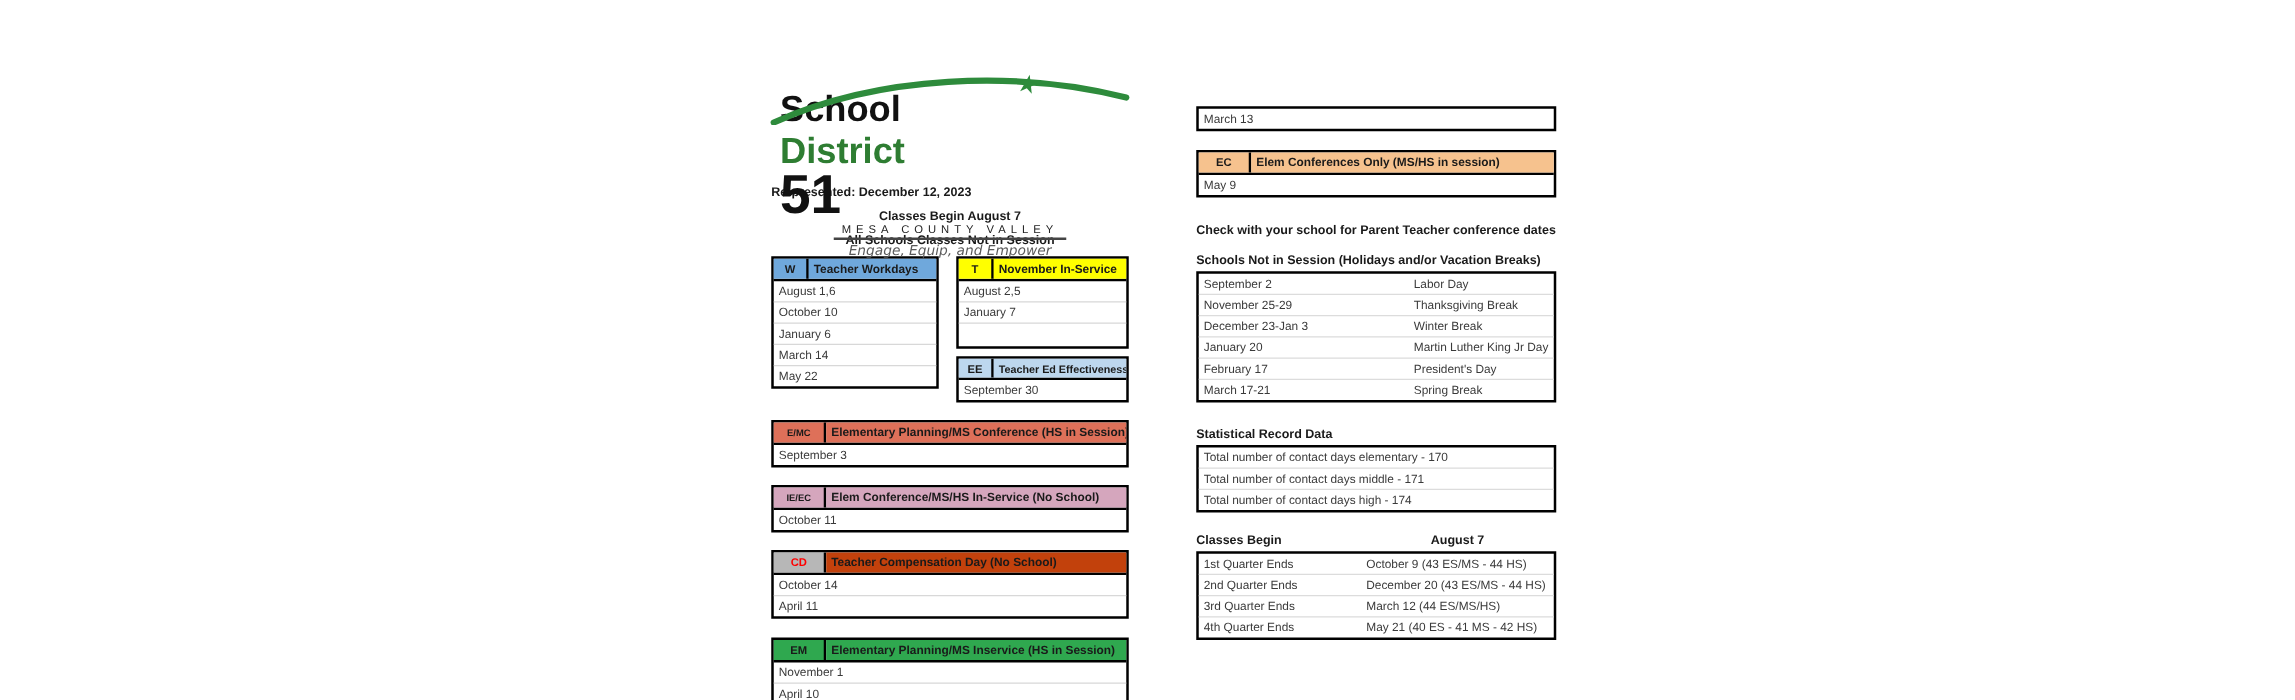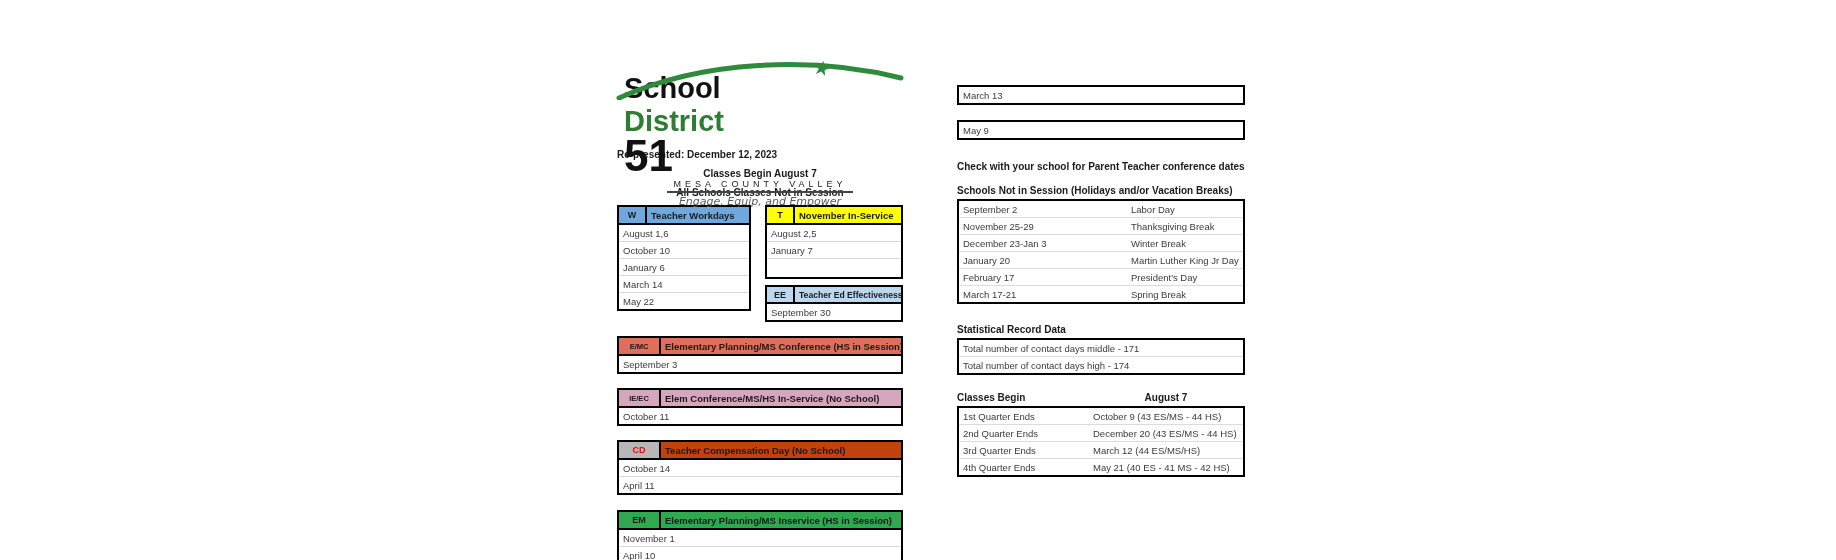--- a/index.html
+++ b/index.html
@@ -153,20 +153,24 @@
 
   </div>
 
   <div id="right-col">
 
     <div class="legend-table">
       <div class="lt-row">March 13</div>
     </div>
 
     <div class="legend-table" style="margin-top:15px">
+      <div class="lt-head">
+        <div class="lt-code" style="background-color: rgb(246, 194, 142);">EC</div>
+        <div class="lt-label" style="background-color: rgb(246, 194, 142);">Elem Conferences Only (MS/HS in session)</div>
+      </div>
       <div class="lt-row">May 9</div>
     </div>
 
     <div class="note">Check with your school for Parent Teacher conference dates</div>
 
     <div class="sect-title">Schools Not in Session (Holidays and/or Vacation Breaks)</div>
     <div class="box-table">
       <div class="bt-row">
         <div class="bt-c1">September 2</div>
         <div class="bt-c2">Labor Day</div>
@@ -188,20 +192,23 @@
         <div class="bt-c2">President's Day</div>
       </div>
       <div class="bt-row">
         <div class="bt-c1">March 17-21</div>
         <div class="bt-c2">Spring Break</div>
       </div>
     </div>
 
     <div class="sect-title" style="margin-top:20px">Statistical Record Data</div>
     <div class="box-table">
+      <div class="bt-row">
+        <div class="bt-c2">Total number of contact days elementary - 170</div>
+      </div>
       <div class="bt-row">
         <div class="bt-c2">Total number of contact days middle - 171</div>
       </div>
       <div class="bt-row">
         <div class="bt-c2">Total number of contact days high - 174</div>
       </div>
     </div>
 
     <div class="q-head">
       <div class="qh1">Classes Begin</div>

